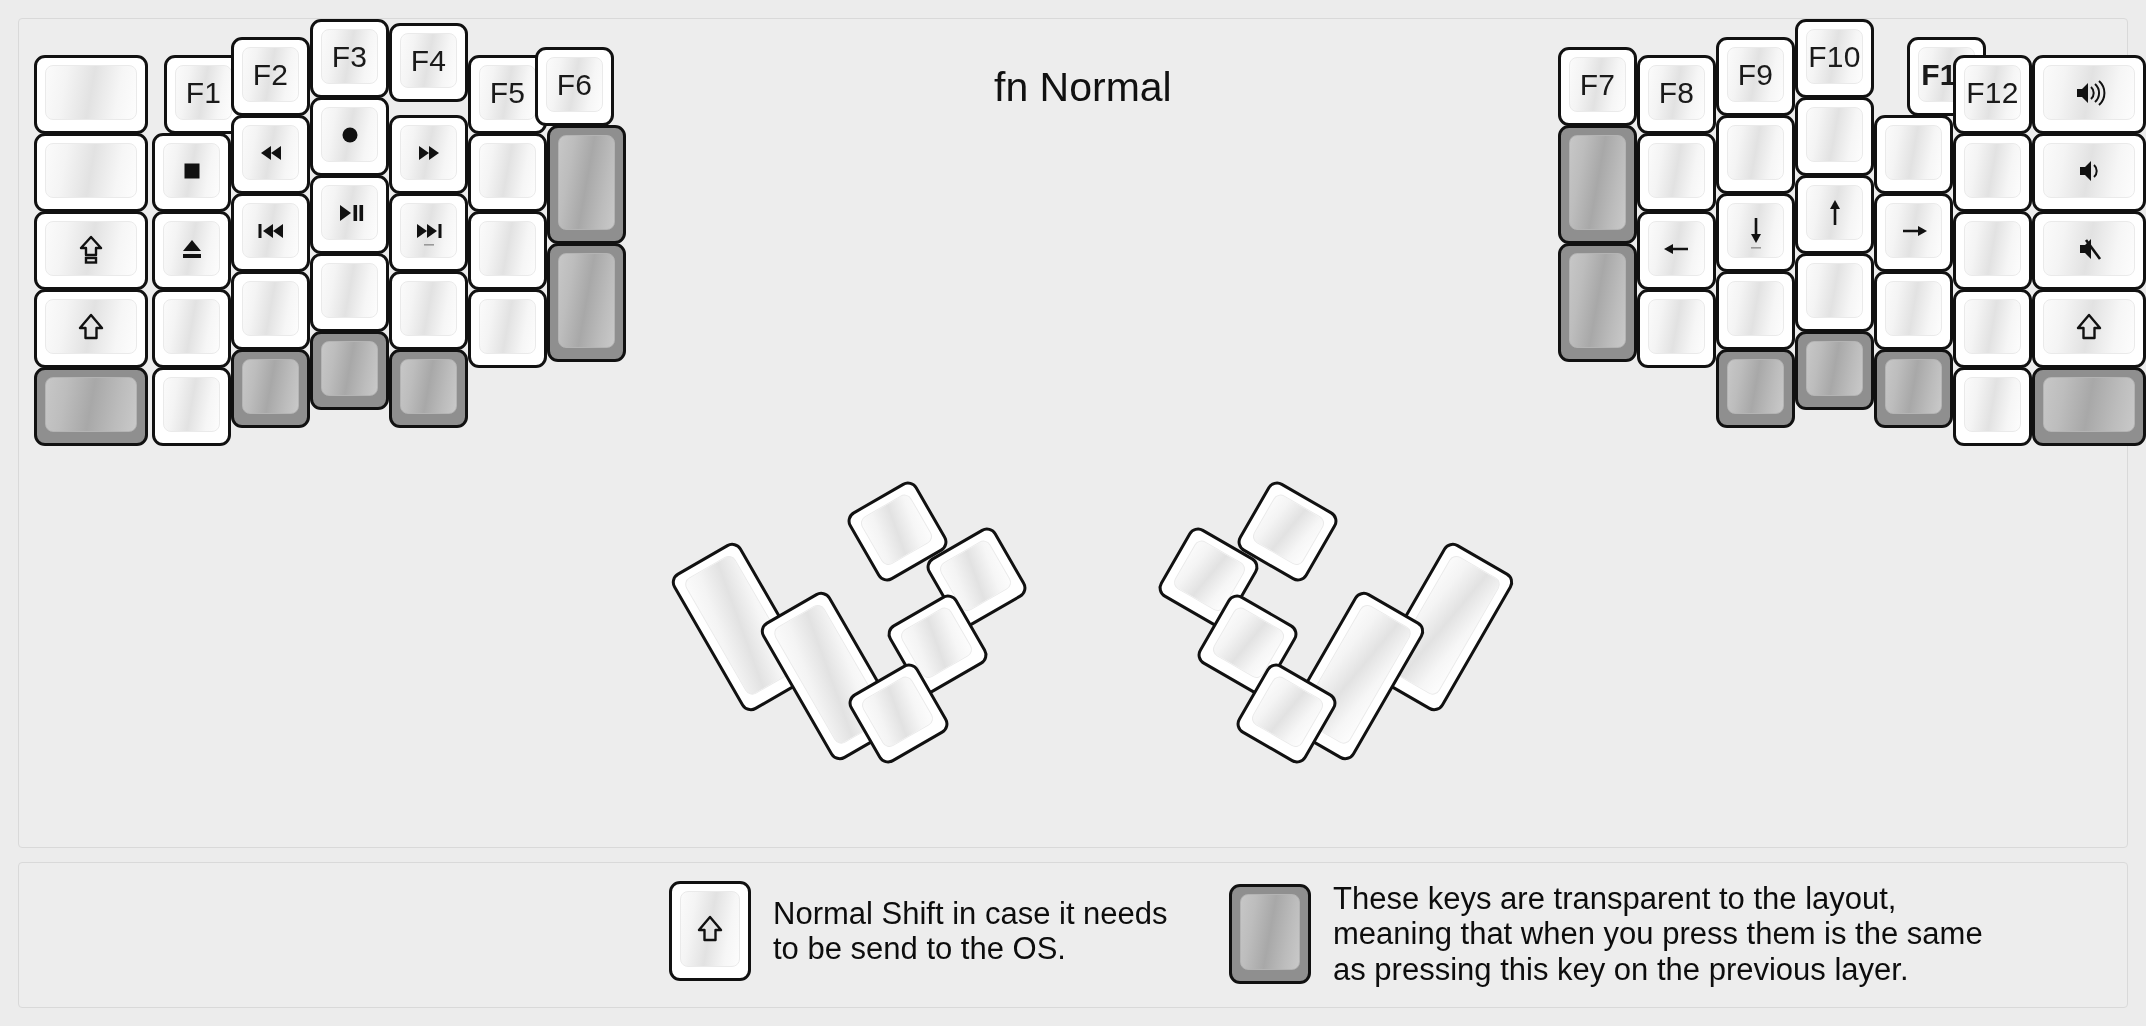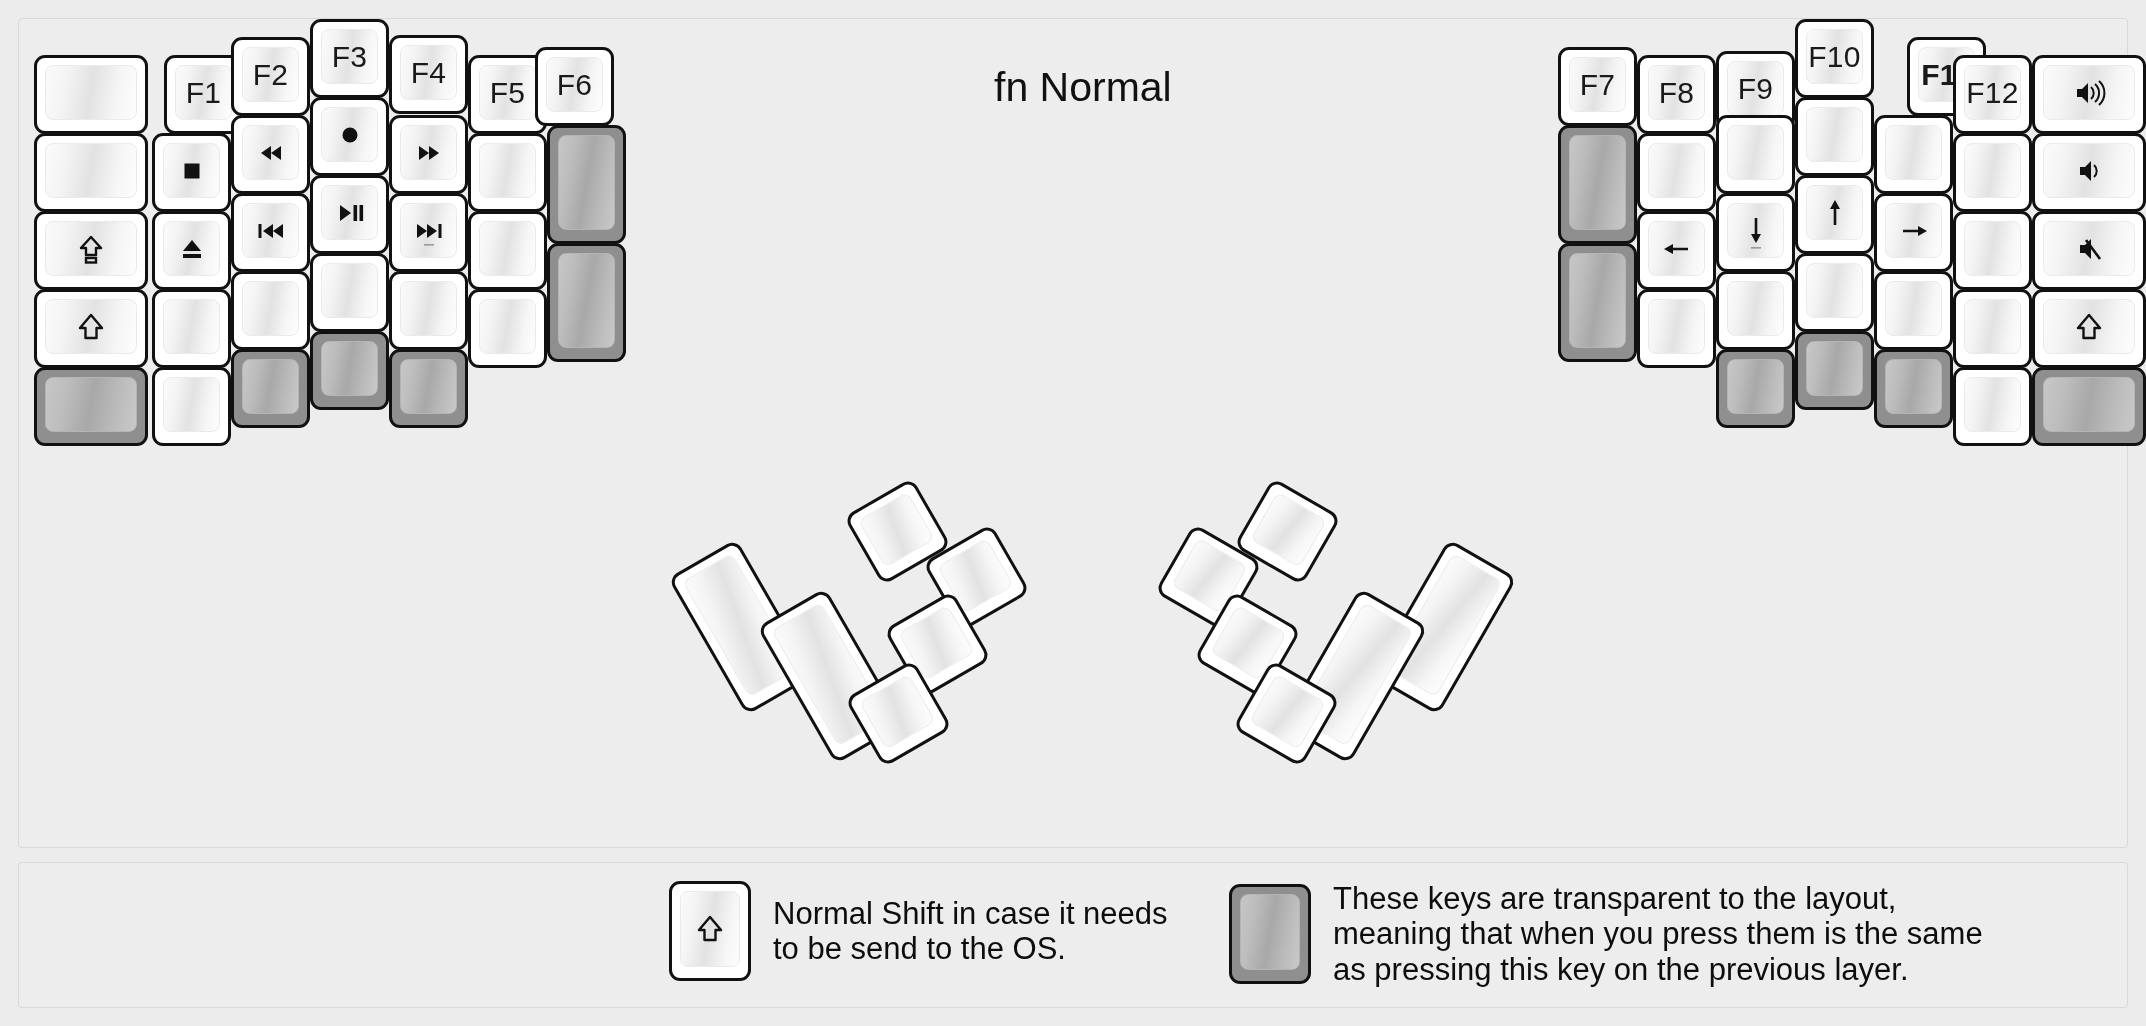--- a/index.html
+++ b/index.html
@@ -228,21 +228,21 @@
         <div class="key" style="left: 291px; top: 234px; width: 79px; height: 79px;">
           <div class="top">
             <div class="glyph"></div>
           </div>
         </div>
         <div class="key trans" style="left: 291px; top: 312px; width: 79px; height: 79px;">
           <div class="top">
             <div class="glyph"></div>
           </div>
         </div>
-        <div class="key" style="left: 370px; top: 16px; width: 79px; height: 79px;">
+        <div class="key" style="left: 370px; top: 4px; width: 79px; height: 79px;">
           <div class="top">
             <div class="glyph fnum">F4</div>
           </div>
         </div>
         <div class="key" style="left: 370px; top: 96px; width: 79px; height: 79px;">
           <div class="top">
             <div class="glyph">
               <svg class="ico" viewBox="0 0 40 40" width="40" height="40">
                 <polygon points="10,13 10,27 20,20" fill="#111"></polygon>
                 <polygon points="20,13 20,27 30,20" fill="#111"></polygon>
@@ -342,21 +342,21 @@
                 <polygon points="7,20 16,15 16,25" fill="#111"></polygon>
               </svg>
             </div>
           </div>
         </div>
         <div class="key" style="left: 1618px; top: 270px; width: 79px; height: 79px;">
           <div class="top">
             <div class="glyph"></div>
           </div>
         </div>
-        <div class="key" style="left: 1697px; top: 32px; width: 79px; height: 79px;">
+        <div class="key" style="left: 1697px; top: 18px; width: 79px; height: 79px;">
           <div class="top">
             <div class="glyph fnum">F9</div>
           </div>
         </div>
         <div class="key" style="left: 1697px; top: 96px; width: 79px; height: 79px;">
           <div class="top">
             <div class="glyph"></div>
           </div>
         </div>
         <div class="key" style="left: 1697px; top: 174px; width: 79px; height: 79px;">

